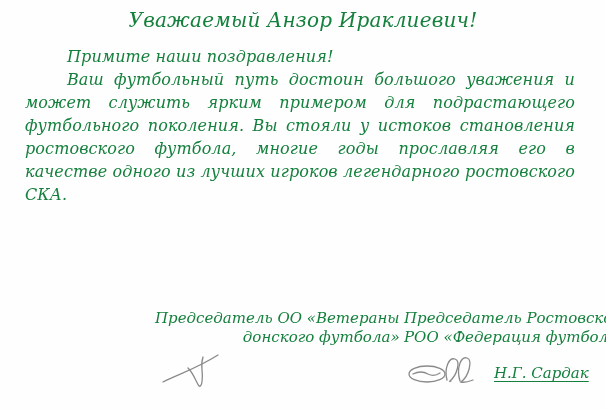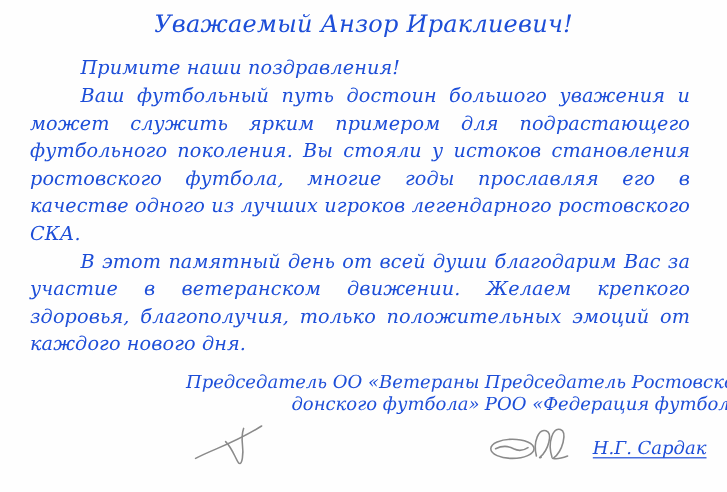--- a/index.html
+++ b/index.html
@@ -4,21 +4,21 @@
 <style>
   html, body { margin: 0; padding: 0; background: #e8e8e8; }
   .page {
     position: relative;
     width: 606px;
     height: 410px;
     margin: 0 auto;
     background: #fefefe;
     font-family: "DejaVu Serif", serif;
     font-style: italic;
-    color: #1d4ed8;
+    color: #15803d;
     overflow: hidden;
   }
   .title {
     text-align: center;
     font-size: 20px;
     line-height: 26px;
     padding-top: 7px;
     letter-spacing: 0.2px;
   }
   .body-text {
@@ -65,21 +65,20 @@
 </head>
 <body>
 
 <div class="page">
 
   <div class="title">Уважаемый Анзор Ираклиевич!</div>
 
   <div class="body-text">
     <p class="para">Примите наши поздравления!</p>
     <p class="para">Ваш футбольный путь достоин большого уважения и может служить ярким примером для подрастающего футбольного поколения. Вы стояли у истоков становления ростовского футбола, многие годы прославляя его в качестве одного из лучших игроков легендарного ростовского СКА.</p>
-    <p class="para">В этот памятный день от всей души благодарим Вас за участие в ветеранском движении. Желаем крепкого здоровья, благополучия, только положительных эмоций от каждого нового дня.</p>
   </div>
 
 
   <div class="org-block org-left">
     <div>Председатель ОО «Ветераны</div>
     <div>донского футбола»</div>
   </div>
 
   <div class="org-block org-right">
     <div>Председатель Ростовской</div>

